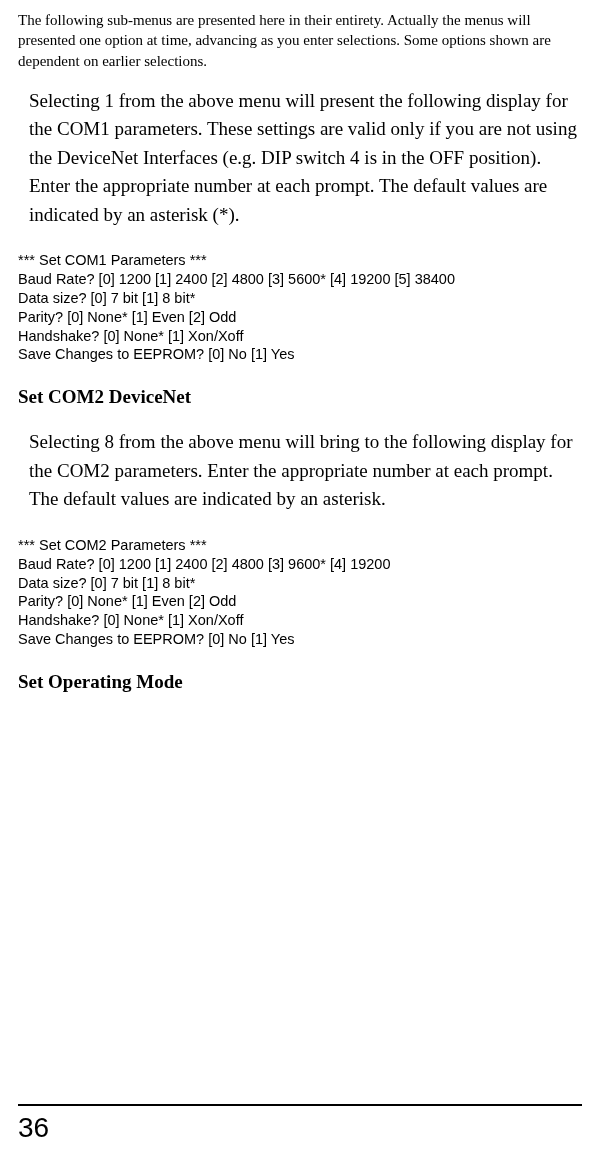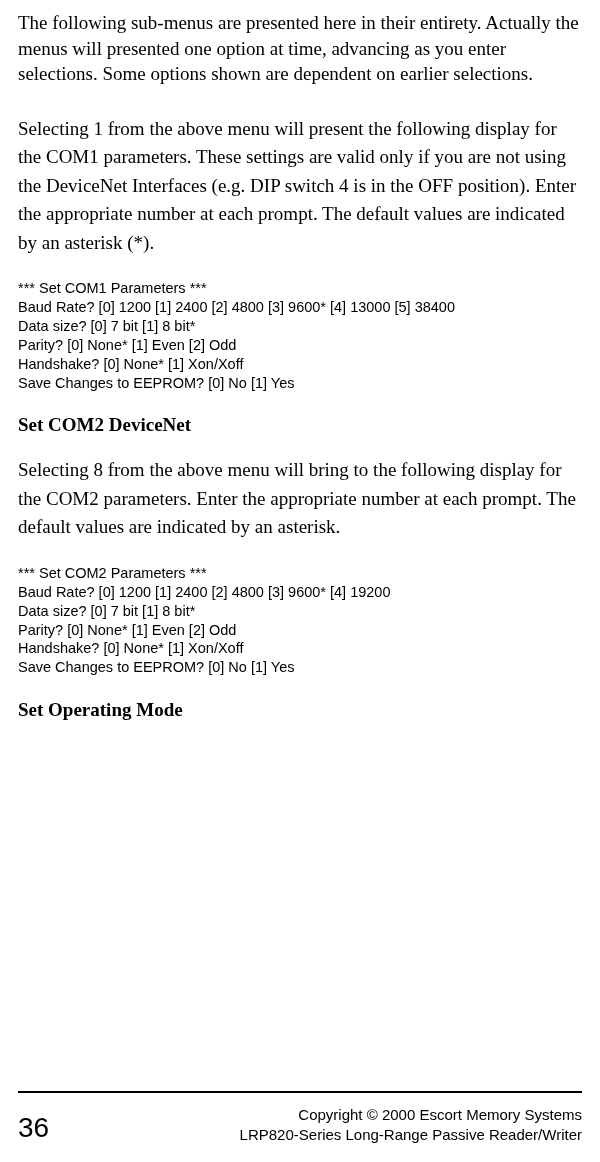--- a/index.html
+++ b/index.html
@@ -12,49 +12,50 @@
       height: 1162px;
       background: #ffffff;
       font-family: "Times New Roman", Times, serif;
       color: #000000;
       position: relative;
     }
     .page-content {
       padding: 10px 18px 0 18px;
     }
     .intro-para {
-      font-size: 19px;
+      font-size: 15px;
       line-height: 1.35;
-      margin-bottom: 28px;
+      margin-bottom: 16px;
     }
     .section-heading {
       font-size: 19px;
       font-weight: bold;
       margin-bottom: 20px;
       margin-top: 8px;
     }
     .body-para {
       font-size: 19px;
       line-height: 1.5;
       margin-bottom: 22px;
+      margin-left: 11px;
     }
     .terminal-block {
       font-family: Arial, Helvetica, sans-serif;
       font-size: 14.5px;
       line-height: 1.3;
       margin-bottom: 22px;
       white-space: pre-line;
     }
     .footer {
       position: absolute;
       bottom: 18px;
       left: 18px;
       right: 18px;
       border-top: 2px solid #000000;
-      padding-top: 12px;
+      padding-top: 6px;
       display: flex;
       justify-content: space-between;
       align-items: flex-end;
     }
     .page-number {
       font-family: Arial, Helvetica, sans-serif;
       font-size: 28px;
       font-weight: normal;
     }
     .footer-text {
@@ -68,21 +69,21 @@
 <body>
 
 <div class="page-content">
 
   <p class="intro-para">The following sub-menus are presented here in their entirety. Actually the menus will presented one option at time, advancing as you enter selections. Some options shown are dependent on earlier selections.</p>
 
 
   <p class="body-para">Selecting 1 from the above menu will present the following display for the COM1 parameters. These settings are valid only if you are not using the DeviceNet Interfaces (e.g. DIP switch 4 is in the OFF position). Enter the appropriate number at each prompt. The default values are indicated by an asterisk (*).</p>
 
   <div class="terminal-block">*** Set COM1 Parameters ***
-Baud Rate? [0] 1200 [1] 2400 [2] 4800 [3] 9600* [4] 13000 [5] 38400
+Baud Rate? [0] 1200 [1] 2400 [2] 4800 [3] 5600* [4] 19200 [5] 38400
 Data size? [0] 7 bit [1] 8 bit*
 Parity? [0] None* [1] Even [2] Odd
 Handshake? [0] None* [1] Xon/Xoff
 Save Changes to EEPROM? [0] No [1] Yes</div>
 
   <h2 class="section-heading">Set COM2 DeviceNet</h2>
 
   <p class="body-para">Selecting 8 from the above menu will bring to the following display for the COM2 parameters. Enter the appropriate number at each prompt. The default values are indicated by an asterisk.</p>
 
   <div class="terminal-block">*** Set COM2 Parameters ***
@@ -92,17 +93,13 @@
 Handshake? [0] None* [1] Xon/Xoff
 Save Changes to EEPROM? [0] No [1] Yes</div>
 
   <h2 class="section-heading">Set Operating Mode</h2>
 
 
 </div>
 
 <div class="footer">
   <div class="page-number">36</div>
-  <div class="footer-text">
-    <div>Copyright © 2000 Escort Memory Systems</div>
-    <div>LRP820-Series Long-Range Passive Reader/Writer</div>
-  </div>
 </div>
 
 </body></html>

